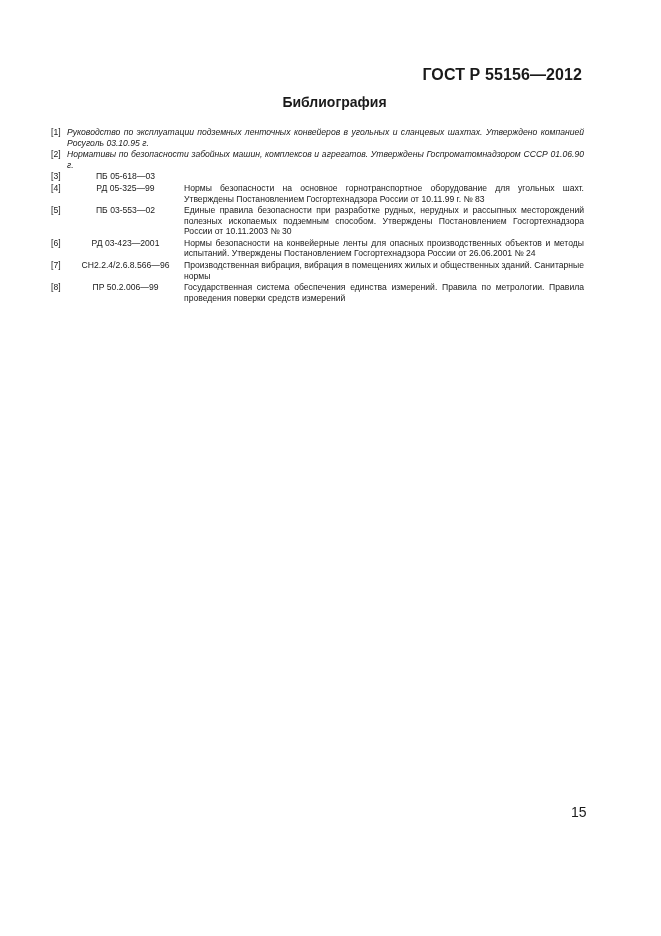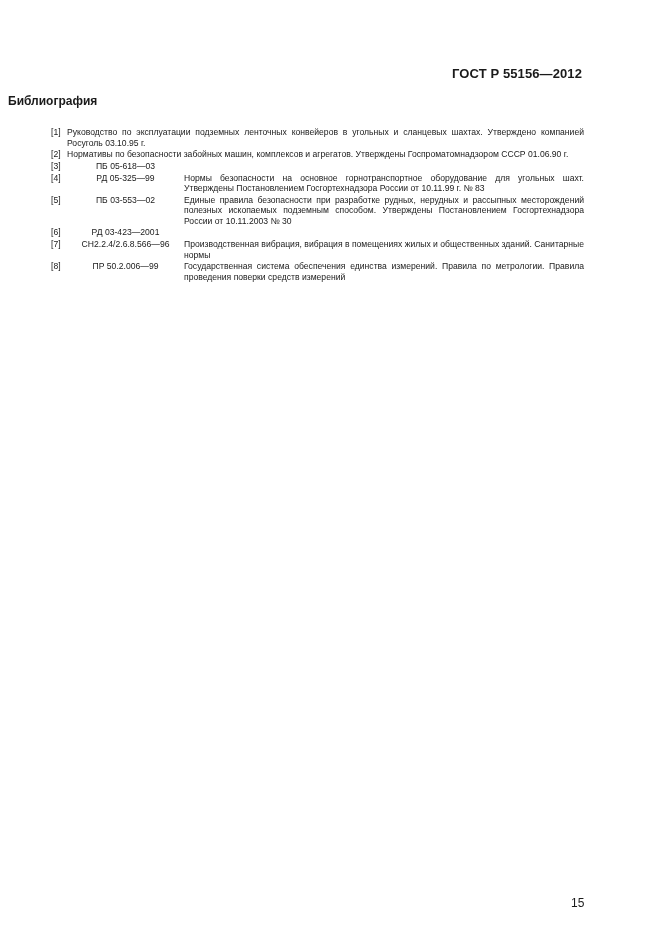--- a/index.html
+++ b/index.html
@@ -1,27 +1,27 @@
 <!DOCTYPE html>
 <html><head>
 <meta charset="utf-8">
 <style>
   html, body { margin: 0; padding: 0; background: #ffffff; }
   body { width: 661px; height: 936px; position: relative; overflow: hidden;
          font-family: "Liberation Sans", "DejaVu Sans", sans-serif; color: #1a1a1a; }
-  .header { position: absolute; top: 66px; right: 79px; font-size: 13px; font-weight: bold; letter-spacing: 0.1px; }
-  .title { position: absolute; top: 94px; left: 0; width: 661px; text-align: left;
-           font-size: 12px; font-weight: bold; padding-left: 8px; box-sizing: border-box; }
+  .header { position: absolute; top: 66px; right: 79px; font-size: 16px; font-weight: bold; letter-spacing: 0.1px; }
+  .title { position: absolute; top: 94px; left: 0; width: 661px; text-align: center;
+           font-size: 14px; font-weight: bold; padding-left: 8px; box-sizing: border-box; }
   .biblio { position: absolute; top: 127px; left: 51px; width: 533px; font-size: 8.6px; line-height: 10.5px; }
   .entry { display: flex; margin-bottom: 1.2px; }
   .num { width: 16px; flex: none; }
-  .full { flex: 1; text-align: justify; }
+  .full { flex: 1; text-align: justify; font-style: italic; }
   .code { width: 117px; flex: none; white-space: nowrap; text-align: center; }
   .desc { flex: 1; text-align: justify; }
-  .pagenum { position: absolute; top: 896px; left: 571px; font-size: 12px; }
+  .pagenum { position: absolute; top: 804px; left: 571px; font-size: 14px; }
 </style>
 </head>
 <body>
 
 <div class="header">ГОСТ Р 55156—2012</div>
 
 <div class="title">Библиография</div>
 
 <div class="biblio">
   <div class="entry">
@@ -42,20 +42,21 @@
     <span class="desc">Нормы безопасности на основное горнотранспортное оборудование для угольных шахт. Утверждены Постановлением Госгортехнадзора России от 10.11.99 г. № 83</span>
   </div>
   <div class="entry">
     <span class="num">[5]</span>
     <span class="code">ПБ 03-553—02</span>
     <span class="desc">Единые правила безопасности при разработке рудных, нерудных и рассыпных месторождений полезных ископаемых подземным способом. Утверждены Постановлением Госгортехнадзора России от 10.11.2003 № 30</span>
   </div>
   <div class="entry">
     <span class="num">[6]</span>
     <span class="code">РД 03-423—2001</span>
+    <span class="desc">Нормы безопасности на конвейерные ленты для опасных производственных объектов и методы испытаний. Утверждены Постановлением Госгортехнадзора России от 26.06.2001 № 24</span>
   </div>
   <div class="entry">
     <span class="num">[7]</span>
     <span class="code">СН2.2.4/2.6.8.566—96</span>
     <span class="desc">Производственная вибрация, вибрация в помещениях жилых и общественных зданий. Санитарные нормы</span>
   </div>
   <div class="entry">
     <span class="num">[8]</span>
     <span class="code">ПР 50.2.006—99</span>
     <span class="desc">Государственная система обеспечения единства измерений. Правила по метрологии. Правила проведения поверки средств измерений</span>

